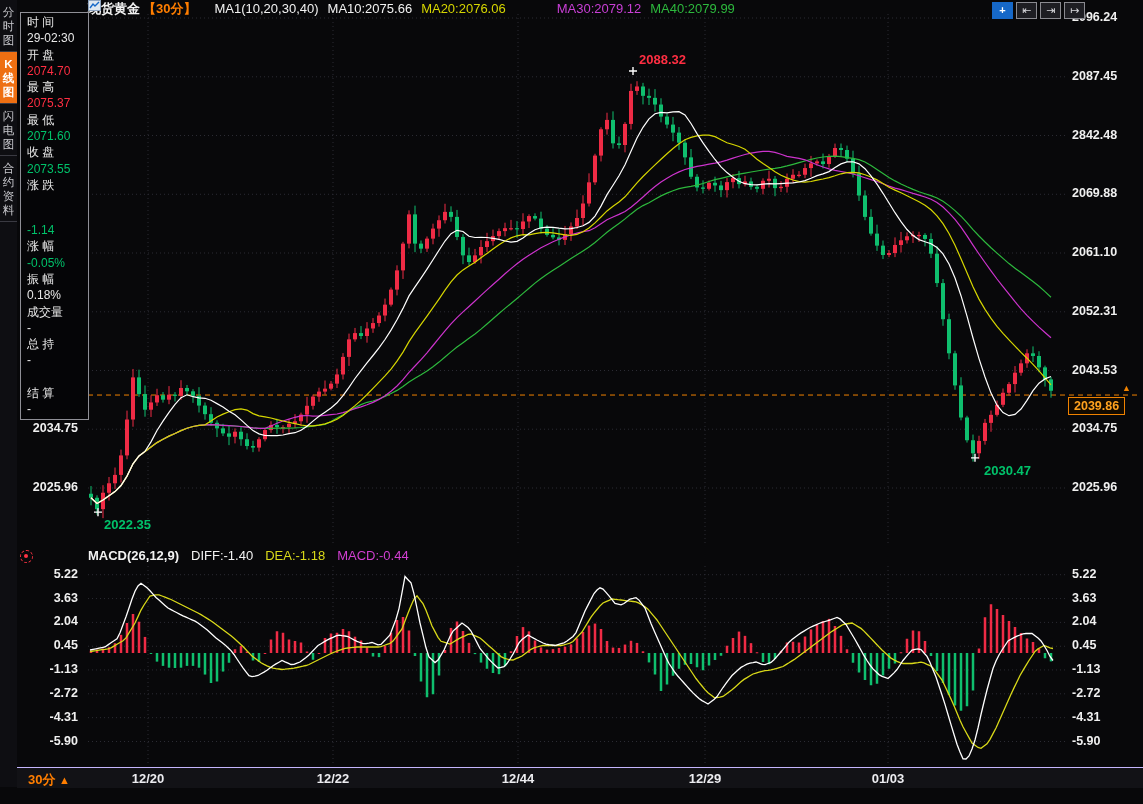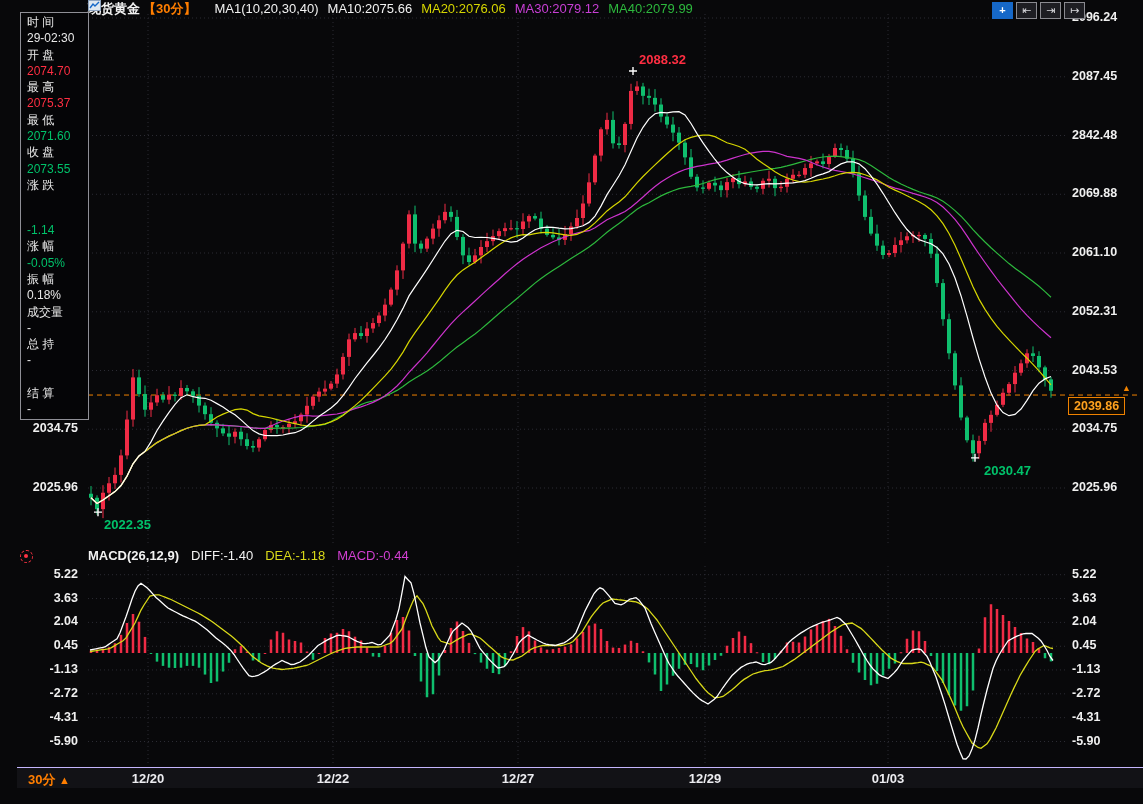--- a/index.html
+++ b/index.html
@@ -589,20 +589,26 @@
         <polyline points="90,650.0 93,649.4 96,648.8 99,648.2 102,647.6 105,647.0 108,644.9 111,642.8 114,640.8 117,638.7 120,632.7 123,624.7 126,616.7 129,608.0 132,599.0 135,591.3 138,586.0 141,583.3 144,585.5 147,587.8 150,590.8 153,594.1 156,597.5 159,600.1 162,602.8 165,605.4 168,608.0 171,609.6 174,611.2 177,612.8 180,614.4 183,615.9 186,617.2 189,618.5 192,619.8 195,621.1 198,623.0 201,625.3 204,627.5 207,629.8 210,632.4 213,635.2 216,638.0 219,640.3 222,642.5 225,644.9 228,647.8 231,650.6 234,654.5 237,659.0 240,663.5 243,667.8 246,671.8 249,675.7 252,676.6 255,676.1 258,675.5 261,673.8 264,672.1 267,670.3 270,668.0 273,665.8 276,663.9 279,662.2 282,660.5 285,661.9 288,663.2 291,664.5 294,664.3 297,663.1 300,662.0 303,659.8 306,657.5 309,655.0 312,651.8 315,648.6 318,645.5 321,643.7 324,641.9 327,640.1 330,638.6 333,637.3 336,635.9 339,635.1 342,635.6 345,636.0 348,636.5 351,638.2 354,639.9 357,641.4 360,642.5 363,643.6 366,643.6 369,643.1 372,642.5 375,643.6 378,644.8 381,644.5 384,641.3 387,638.1 390,635.0 393,627.1 396,619.3 399,608.6 402,592.6 405,576.5 408,579.7 411,582.9 414,593.8 417,608.4 420,623.0 423,635.4 426,647.8 429,656.9 432,659.8 435,662.6 438,660.1 441,655.1 444,650.0 447,643.3 450,636.5 453,631.1 456,628.4 459,625.7 462,623.0 465,625.3 468,627.5 471,631.0 474,636.8 477,642.6 480,648.5 483,652.1 486,655.7 489,659.3 492,662.4 495,665.2 498,668.0 501,667.4 504,666.7 507,663.5 510,659.0 513,654.1 516,648.5 519,642.9 522,639.5 525,637.3 528,635.0 531,636.7 534,638.4 537,640.0 540,641.5 543,643.0 546,644.1 549,644.6 552,645.0 555,645.5 558,644.6 561,643.7 564,642.8 567,641.0 570,638.8 573,636.5 576,632.6 579,625.4 582,618.2 585,611.0 588,605.1 591,599.3 594,593.5 597,590.0 600,587.8 603,589.1 606,592.4 609,595.8 612,599.6 615,603.5 618,604.1 621,604.8 624,603.5 627,601.3 630,599.0 633,598.4 636,597.7 639,600.1 642,604.1 645,608.0 648,615.7 651,623.4 654,630.5 657,637.3 660,644.0 663,650.8 666,657.5 669,663.5 672,668.0 675,672.5 678,676.3 681,679.6 684,683.0 687,686.4 690,689.8 693,692.9 696,695.8 699,698.6 702,700.6 705,702.3 708,704.0 711,701.8 714,699.5 717,696.5 720,692.0 723,687.5 726,683.4 729,679.4 732,675.5 735,672.7 738,669.9 741,667.4 744,665.8 747,664.1 750,663.1 753,662.6 756,662.0 759,663.1 762,664.3 765,664.6 768,663.5 771,662.4 774,659.8 777,656.4 780,653.0 783,649.4 786,645.8 789,642.2 792,639.5 795,637.3 798,635.0 801,632.9 804,631.1 807,629.3 810,627.5 813,626.1 816,624.8 819,623.5 822,622.4 825,621.5 828,620.6 831,619.6 834,618.5 837,617.4 840,618.9 843,621.7 846,624.5 849,629.5 852,634.5 855,639.5 858,644.9 861,650.3 864,655.7 867,660.5 870,665.0 873,668.9 876,671.8 879,674.6 882,676.3 885,677.4 888,678.5 891,675.7 894,672.9 897,669.5 900,665.0 903,660.5 906,656.8 909,653.4 912,650.0 915,649.4 918,648.9 921,649.6 924,653.0 927,656.4 930,662.4 933,669.7 936,677.0 939,686.0 942,695.0 945,704.4 948,714.5 951,724.6 954,734.5 957,744.3 960,752.0 963,758.8 966,759.0 969,756.0 972,749.0 975,740.0 978,728.0 981,714.5 984,702.0 987,690.0 990,679.0 993,668.5 996,661.0 999,655.0 1002,650.0 1005,645.5 1008,641.0 1011,639.3 1014,637.6 1017,636.1 1020,635.0 1023,633.9 1026,633.5 1029,633.5 1032,633.5 1035,635.8 1038,638.0 1041,641.0 1044,645.5 1047,650.5 1050,656.5 1053,660.5" fill="none" stroke="#ffffff" stroke-width="1.3"></polyline>
       </g>
       <path d="M629,70.9652817302196 L637,70.9652817302196 M633,66.9652817302196 L633,74.9652817302196" stroke="#fff" stroke-width="1.4" fill="none"></path>
       <text x="639" y="63.9652817302196" fill="#ff2e42" font-size="13" font-weight="bold" font-family="Liberation Sans, DejaVu Sans, sans-serif">2088.32</text>
       <path d="M94,512.1420034149127 L102,512.1420034149127 M98,508.14200341491266 L98,516.1420034149127" stroke="#fff" stroke-width="1.4" fill="none"></path>
       <text x="104" y="529.1420034149127" fill="#00c26a" font-size="13" font-weight="bold" font-family="Liberation Sans, DejaVu Sans, sans-serif">2022.35</text>
       <path d="M971,457.8392145702902 L979,457.8392145702902 M975,453.8392145702902 L975,461.8392145702902" stroke="#fff" stroke-width="1.4" fill="none"></path>
       <text x="984" y="474.8392145702902" fill="#00c26a" font-size="13" font-weight="bold" font-family="Liberation Sans, DejaVu Sans, sans-serif">2030.47</text>
     </svg>
 
+  <div id="side-strip" class="abs">
+      <div class="side-item">分时图</div>
+      <div class="side-item active">K线图</div>
+      <div class="side-item">闪电图</div>
+      <div class="side-item">合约资料</div>
+    </div>
 
   <div id="info-panel" class="abs">
       <div class="info-row" style="color: rgb(232, 232, 232);">时 间</div>
       <div class="info-row" style="color: rgb(232, 232, 232);">29-02:30</div>
       <div class="info-row" style="color: rgb(232, 232, 232);">开 盘</div>
       <div class="info-row" style="color: rgb(255, 46, 66);">2074.70</div>
       <div class="info-row" style="color: rgb(232, 232, 232);">最 高</div>
       <div class="info-row" style="color: rgb(255, 46, 66);">2075.37</div>
       <div class="info-row" style="color: rgb(232, 232, 232);">最 低</div>
       <div class="info-row" style="color: rgb(0, 194, 106);">2071.60</div>
@@ -627,21 +633,21 @@
       <span class="period" style="margin-left:-6px">【30分】</span>
     <span>
         <svg width="13" height="11">
           <rect x="0.5" y="0.5" width="12" height="10" fill="#dfe7ef" stroke="#8fa4c0"></rect>
           <path d="M2,8 L5,4 L7,6 L11,2" stroke="#1668c8" stroke-width="1.4" fill="none"></path>
         </svg>
       </span>
     <span style="color:#f2f2f2">MA1(10,20,30,40)</span>
     <span id="ma0" style="color: rgb(242, 242, 242);">MA10:2075.66</span>
     <span id="ma1" style="color: rgb(214, 214, 0);">MA20:2076.06</span>
-    <span id="ma2" style="color: rgb(201, 63, 214);">MA30:2079.12</span>
+    <span id="ma2" style="color: rgb(201, 63, 214); margin-left: 42px;">MA30:2079.12</span>
     <span id="ma3" style="color: rgb(45, 184, 61);">MA40:2079.99</span>
   </div>
 
   <div id="top-icons" class="abs">
       <div class="ticon blue">+</div>
       <div class="ticon ">⇤</div>
       <div class="ticon ">⇥</div>
       <div class="ticon ">↦</div>
     </div>
 
@@ -694,21 +700,21 @@
   </div>
   <div id="price-alert" class="abs" style="left: 1122px; top: 383.043px;">▲</div>
 
   <div id="time-bar" class="abs">
     <span id="period-label">
       <span>30分</span>
       <span style="font-size:11px">▲</span>
     </span>
   <div class="date-label" style="left: 131px;">12/20</div>
       <div class="date-label" style="left: 316px;">12/22</div>
-      <div class="date-label" style="left: 501px;">12/27</div>
+      <div class="date-label" style="left: 501px;">12/44</div>
       <div class="date-label" style="left: 688px;">12/29</div>
       <div class="date-label" style="left: 871px;">01/03</div>
     </div>
 
   <div id="tab-bar">
       <div class="btab active cjk">指标</div>
       <div class="btab raised cjk">模板</div>
       <div class="btab vip plain cjk">VIP指标</div>
       <div class="btab plain">MA</div>
       <div class="btab plain">MACD</div>

